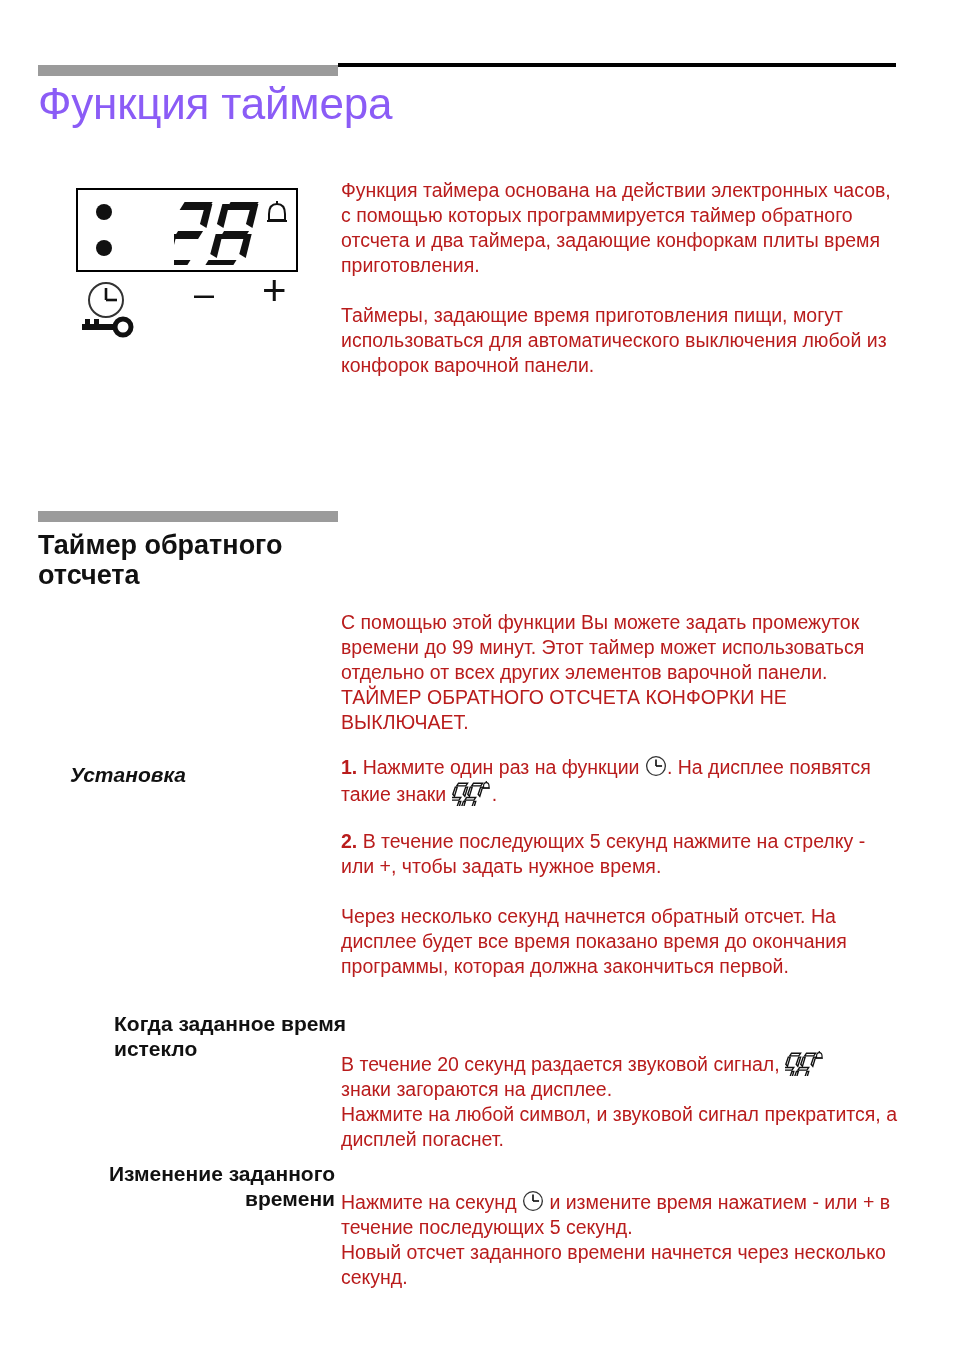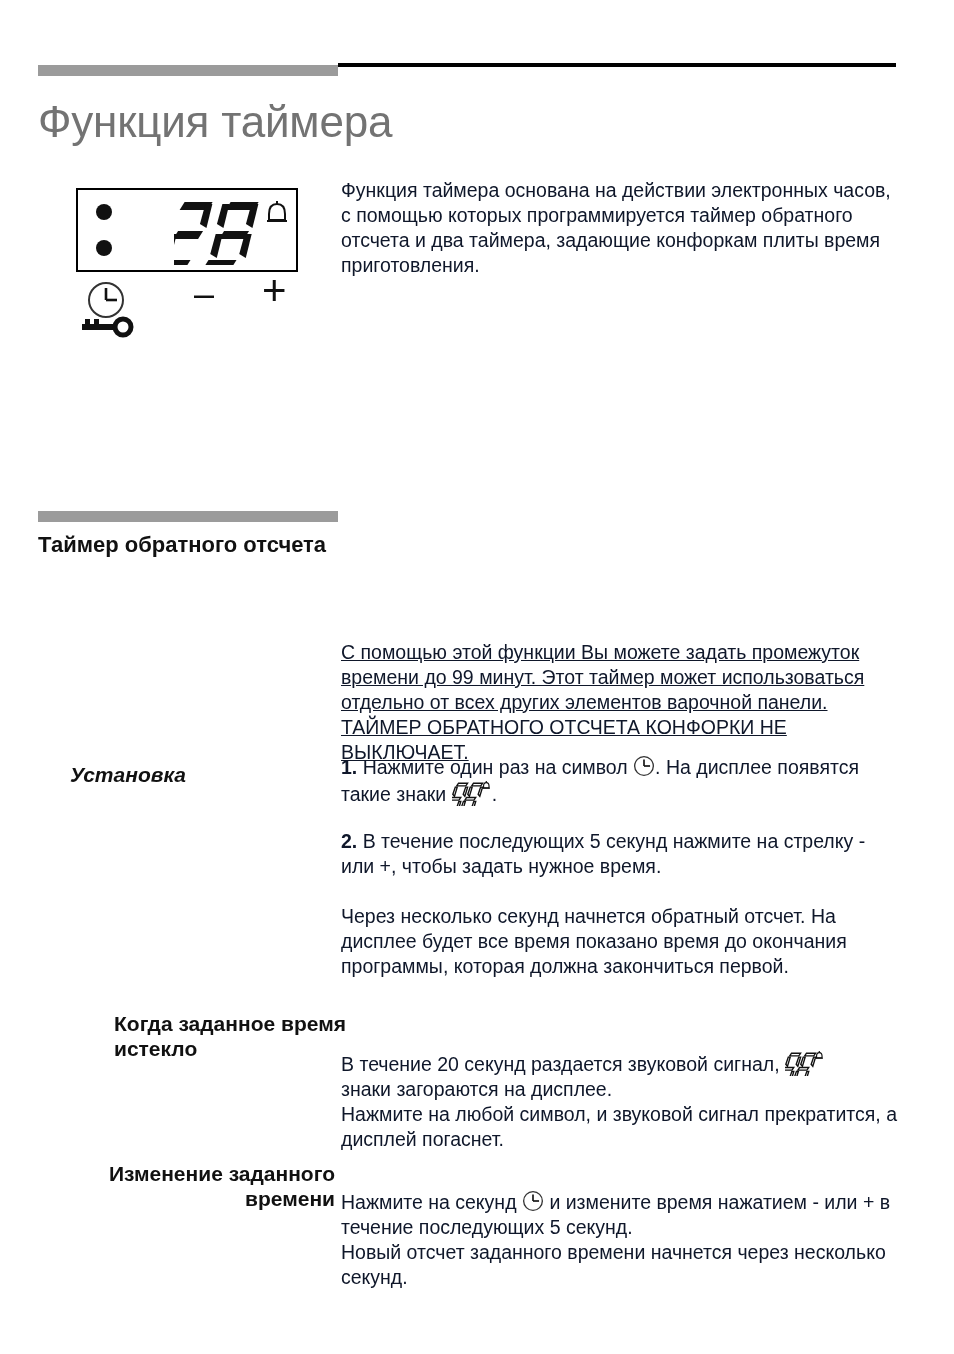--- a/index.html
+++ b/index.html
@@ -38,26 +38,26 @@
     top: 3px;
     width: 558px;
     height: 4px;
     background: #000000;
   }
 
   
   .page-title {
     position: absolute;
     left: 38px;
-    top: 90px;
+    top: 72px;
     font-size: 44px;
     font-weight: 400;
     letter-spacing: -0.2px;
     line-height: 1.05;
-    color: #737373;
+    color: #8b5cf6;
     margin-top: 9px;
   }
 
   
   .illus {
     position: absolute;
     left: 76px;
     top: 188px;
     width: 228px;
     height: 150px;
@@ -128,21 +128,21 @@
     color: #111;
   }
 
   
   .col-right {
     position: absolute;
     left: 341px;
     width: 558px;
     font-size: 19.5px;
     line-height: 25px;
-    color: #0f172a;
+    color: #b91c1c;
   }
   .col-right p { margin: 0 0 25px 0; }
   .col-right p:last-child { margin-bottom: 0; }
 
   
   .side-head {
     position: absolute;
     left: 70px;
     width: 265px;
     font-size: 21px;
@@ -155,21 +155,21 @@
     position: absolute;
     left: 38px;
     width: 300px;
     height: 11px;
     background: #9b9b9b;
   }
   .section-title {
     position: absolute;
     left: 38px;
     width: 300px;
-    font-size: 22px;
+    font-size: 27px;
     font-weight: bold;
     line-height: 30px;
     color: #111;
   }
 
   .bold { font-weight: bold; }
 
   
   .ico-inline {
     display: inline-block;
@@ -238,35 +238,36 @@
       <circle cx="43" cy="11" r="8" fill="none" stroke="#111" stroke-width="5"></circle>
     </svg>
 
     <div class="minus-big">–</div>
     <div class="plus-big">+</div>
   </div>
 </div>
 
 <div class="col-right" style="top:178px;">
   <p>Функция таймера основана на действии электронных часов, с помощью которых программируется таймер обратного отсчета и два таймера, задающие конфоркам плиты время приготовления.</p>
+  <p>Таймеры, задающие время приготовления пищи, могут использоваться для автоматического выключения любой из конфорок варочной панели.</p>
 </div>
 
 <div class="section-rule" style="top:511px;"></div>
 <div class="section-title" style="top:530px;">Таймер обратного отсчета</div>
 
-<div class="col-right" style="top:640px;text-decoration:underline;">
+<div class="col-right" style="top:610px;">
   <p>С помощью этой функции Вы можете задать промежуток времени до 99 минут. Этот таймер может использоваться отдельно от всех других элементов варочной панели. ТАЙМЕР ОБРАТНОГО ОТСЧЕТА КОНФОРКИ НЕ ВЫКЛЮЧАЕТ.</p>
 </div>
 
 <div class="side-head" style="top:762px;font-style:italic;">Установка</div>
 
 <div class="col-right" style="top:755px;">
   <p style="margin-bottom:22px;">
     <span class="bold">1.</span>
-    <span>Нажмите один раз на символ</span>
+    <span>Нажмите один раз на функции</span>
     <svg class="ico-inline" width="22" height="22" viewBox="0 0 40 40">
       <circle cx="20" cy="20" r="17" fill="none" stroke="#333" stroke-width="2.4"></circle>
       <line x1="20" y1="8" x2="20" y2="20" stroke="#111" stroke-width="3"></line>
       <line x1="20" y1="20" x2="31" y2="20" stroke="#111" stroke-width="3"></line>
     </svg><span>. На дисплее появятся такие знаки</span>
     <svg class="ico-seg-inline" width="40" height="26" viewBox="0 0 60 40">
       <g fill="none" stroke="#111" stroke-width="2.2" transform="skewX(-9) translate(7,3)">
         <polygon points="3,2 17,2 15,6 1,6"></polygon>
         <polygon points="2,8 0,22 -3,19 -1,8"></polygon>
         <polygon points="18,8 16,22 13,19 15,8"></polygon>

